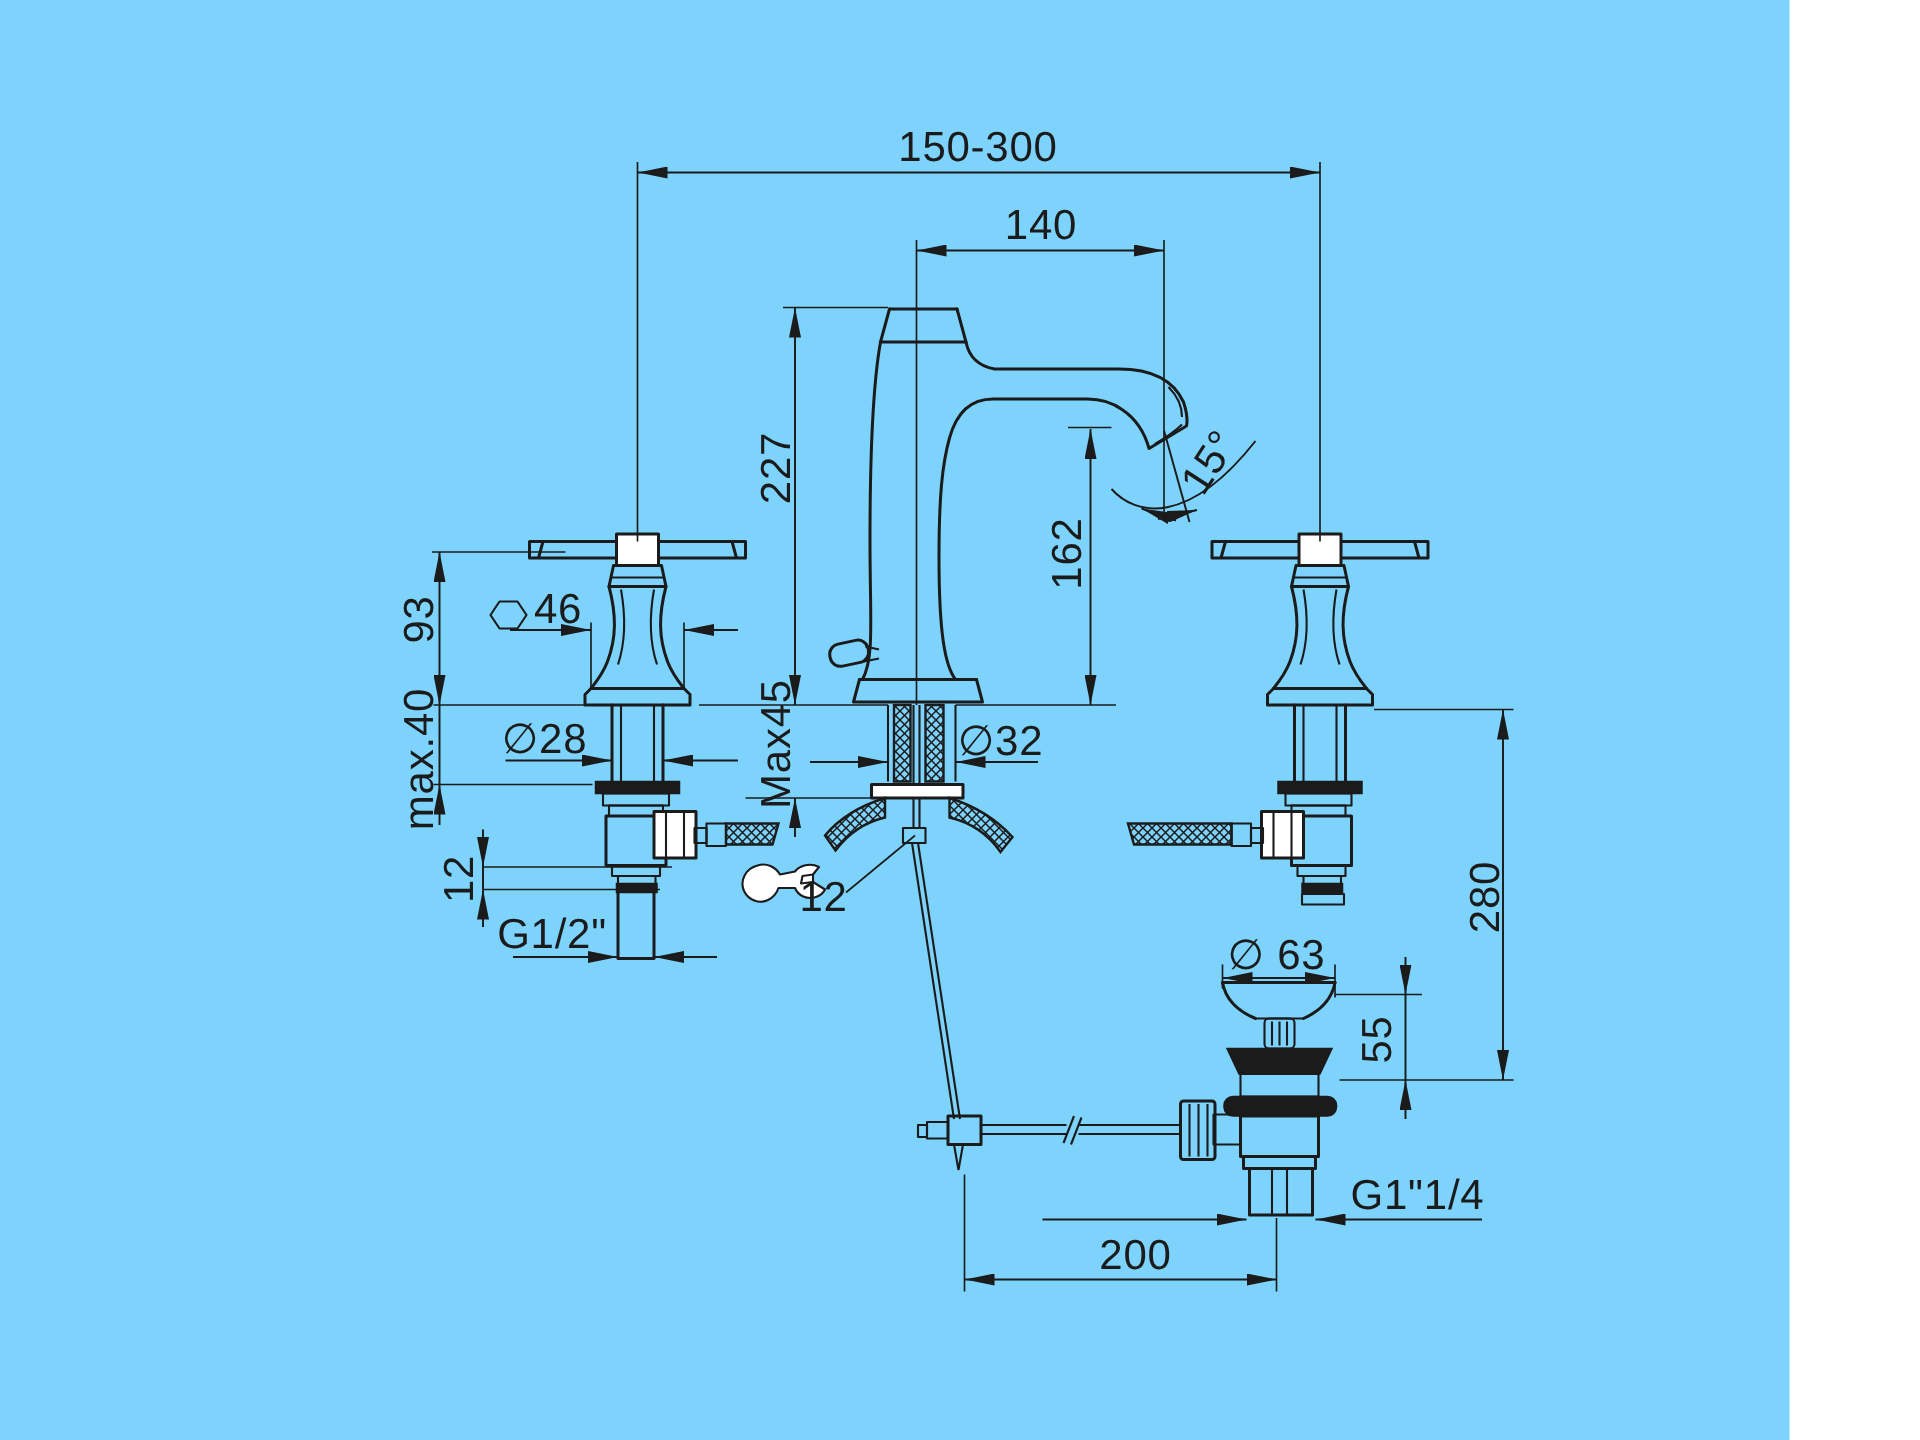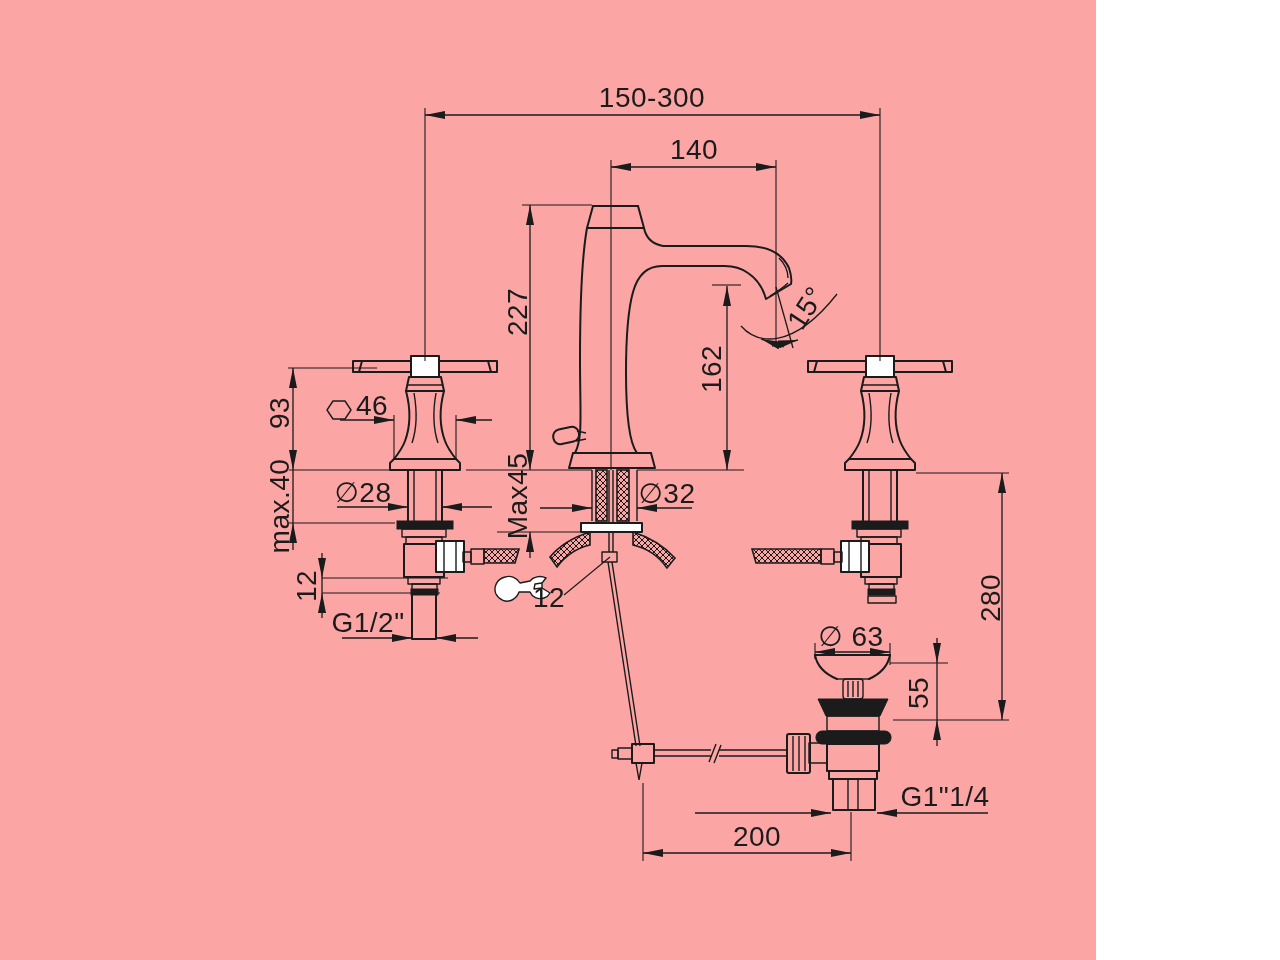--- a/index.html
+++ b/index.html
@@ -1,16 +1,16 @@
 <!DOCTYPE html>
 <html><head>
 <meta charset="utf-8">
 <style>
   html,body{margin:0;padding:0;background:#fff;}
-  .stage{width:1096px;height:960px;background:#fca5a5;position:relative;}
+  .stage{width:1193px;height:960px;background:#7dd3fc;position:relative;}
   svg text{font-family:"Liberation Sans","DejaVu Sans",sans-serif;font-size:28px;fill:#1b1b1b;letter-spacing:.5px;}
   .dim{stroke:#1b1b1b;stroke-width:1.3;fill:none;}
   .ext{stroke:#1b1b1b;stroke-width:1.1;fill:none;}
   .o2{stroke:#1b1b1b;stroke-width:2;fill:none;stroke-linejoin:round;stroke-linecap:round;}
   .o1{stroke:#1b1b1b;stroke-width:1.4;fill:none;stroke-linejoin:round;}
   .blk{fill:#1b1b1b;stroke:#1b1b1b;stroke-width:1;}
   .hatch{fill:url(#mesh);stroke:#1b1b1b;stroke-width:1.6;}
   .wf{fill:#fff;}
 </style>
 </head>

